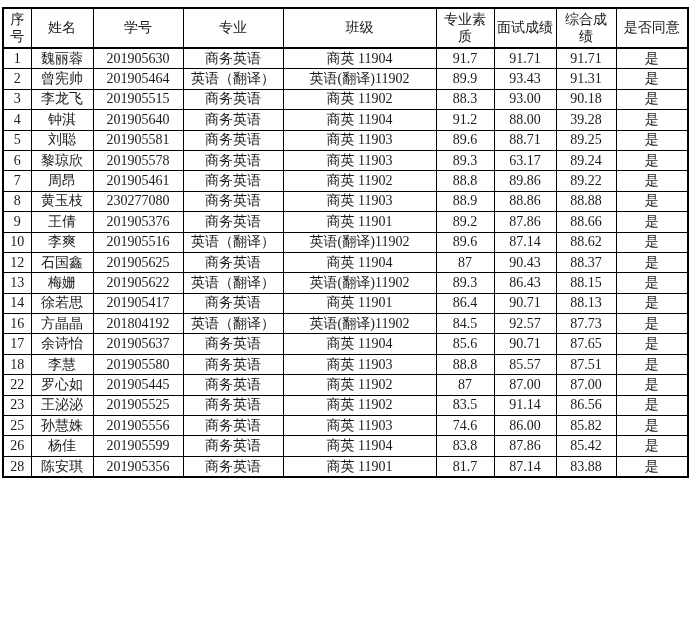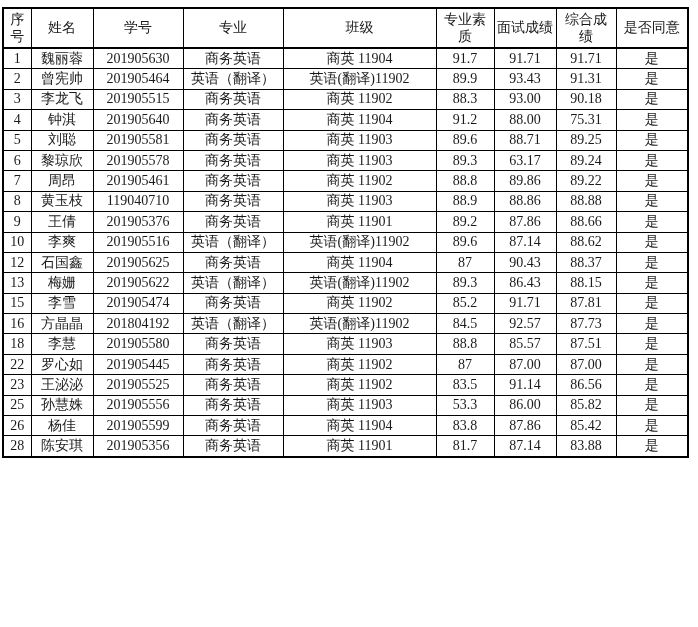--- a/index.html
+++ b/index.html
@@ -118,21 +118,21 @@
           <td>是</td>
         </tr>
         <tr>
           <td>4</td>
           <td>钟淇</td>
           <td>201905640</td>
           <td>商务英语</td>
           <td>商英 11904</td>
           <td>91.2</td>
           <td>88.00</td>
-          <td>75.31</td>
+          <td>39.28</td>
           <td>是</td>
         </tr>
         <tr>
           <td>5</td>
           <td>刘聪</td>
           <td>201905581</td>
           <td>商务英语</td>
           <td>商英 11903</td>
           <td>89.6</td>
           <td>88.71</td>
@@ -157,21 +157,21 @@
           <td>商务英语</td>
           <td>商英 11902</td>
           <td>88.8</td>
           <td>89.86</td>
           <td>89.22</td>
           <td>是</td>
         </tr>
         <tr>
           <td>8</td>
           <td>黄玉枝</td>
-          <td>119040710</td>
+          <td>230277080</td>
           <td>商务英语</td>
           <td>商英 11903</td>
           <td>88.9</td>
           <td>88.86</td>
           <td>88.88</td>
           <td>是</td>
         </tr>
         <tr>
           <td>9</td>
           <td>王倩</td>
@@ -210,42 +210,53 @@
           <td>梅姗</td>
           <td>201905622</td>
           <td>英语（翻译）</td>
           <td>英语(翻译)11902</td>
           <td>89.3</td>
           <td>86.43</td>
           <td>88.15</td>
           <td>是</td>
         </tr>
         <tr>
-          <td>15</td>
-          <td>李雪</td>
-          <td>201905474</td>
-          <td>商务英语</td>
-          <td>商英 11902</td>
-          <td>85.2</td>
-          <td>91.71</td>
-          <td>87.81</td>
+          <td>14</td>
+          <td>徐若思</td>
+          <td>201905417</td>
+          <td>商务英语</td>
+          <td>商英 11901</td>
+          <td>86.4</td>
+          <td>90.71</td>
+          <td>88.13</td>
           <td>是</td>
         </tr>
         <tr>
           <td>16</td>
           <td>方晶晶</td>
           <td>201804192</td>
           <td>英语（翻译）</td>
           <td>英语(翻译)11902</td>
           <td>84.5</td>
           <td>92.57</td>
           <td>87.73</td>
           <td>是</td>
         </tr>
         <tr>
+          <td>17</td>
+          <td>余诗怡</td>
+          <td>201905637</td>
+          <td>商务英语</td>
+          <td>商英 11904</td>
+          <td>85.6</td>
+          <td>90.71</td>
+          <td>87.65</td>
+          <td>是</td>
+        </tr>
+        <tr>
           <td>18</td>
           <td>李慧</td>
           <td>201905580</td>
           <td>商务英语</td>
           <td>商英 11903</td>
           <td>88.8</td>
           <td>85.57</td>
           <td>87.51</td>
           <td>是</td>
         </tr>
@@ -270,21 +281,21 @@
           <td>91.14</td>
           <td>86.56</td>
           <td>是</td>
         </tr>
         <tr>
           <td>25</td>
           <td>孙慧姝</td>
           <td>201905556</td>
           <td>商务英语</td>
           <td>商英 11903</td>
-          <td>53.3</td>
+          <td>74.6</td>
           <td>86.00</td>
           <td>85.82</td>
           <td>是</td>
         </tr>
         <tr>
           <td>26</td>
           <td>杨佳</td>
           <td>201905599</td>
           <td>商务英语</td>
           <td>商英 11904</td>

